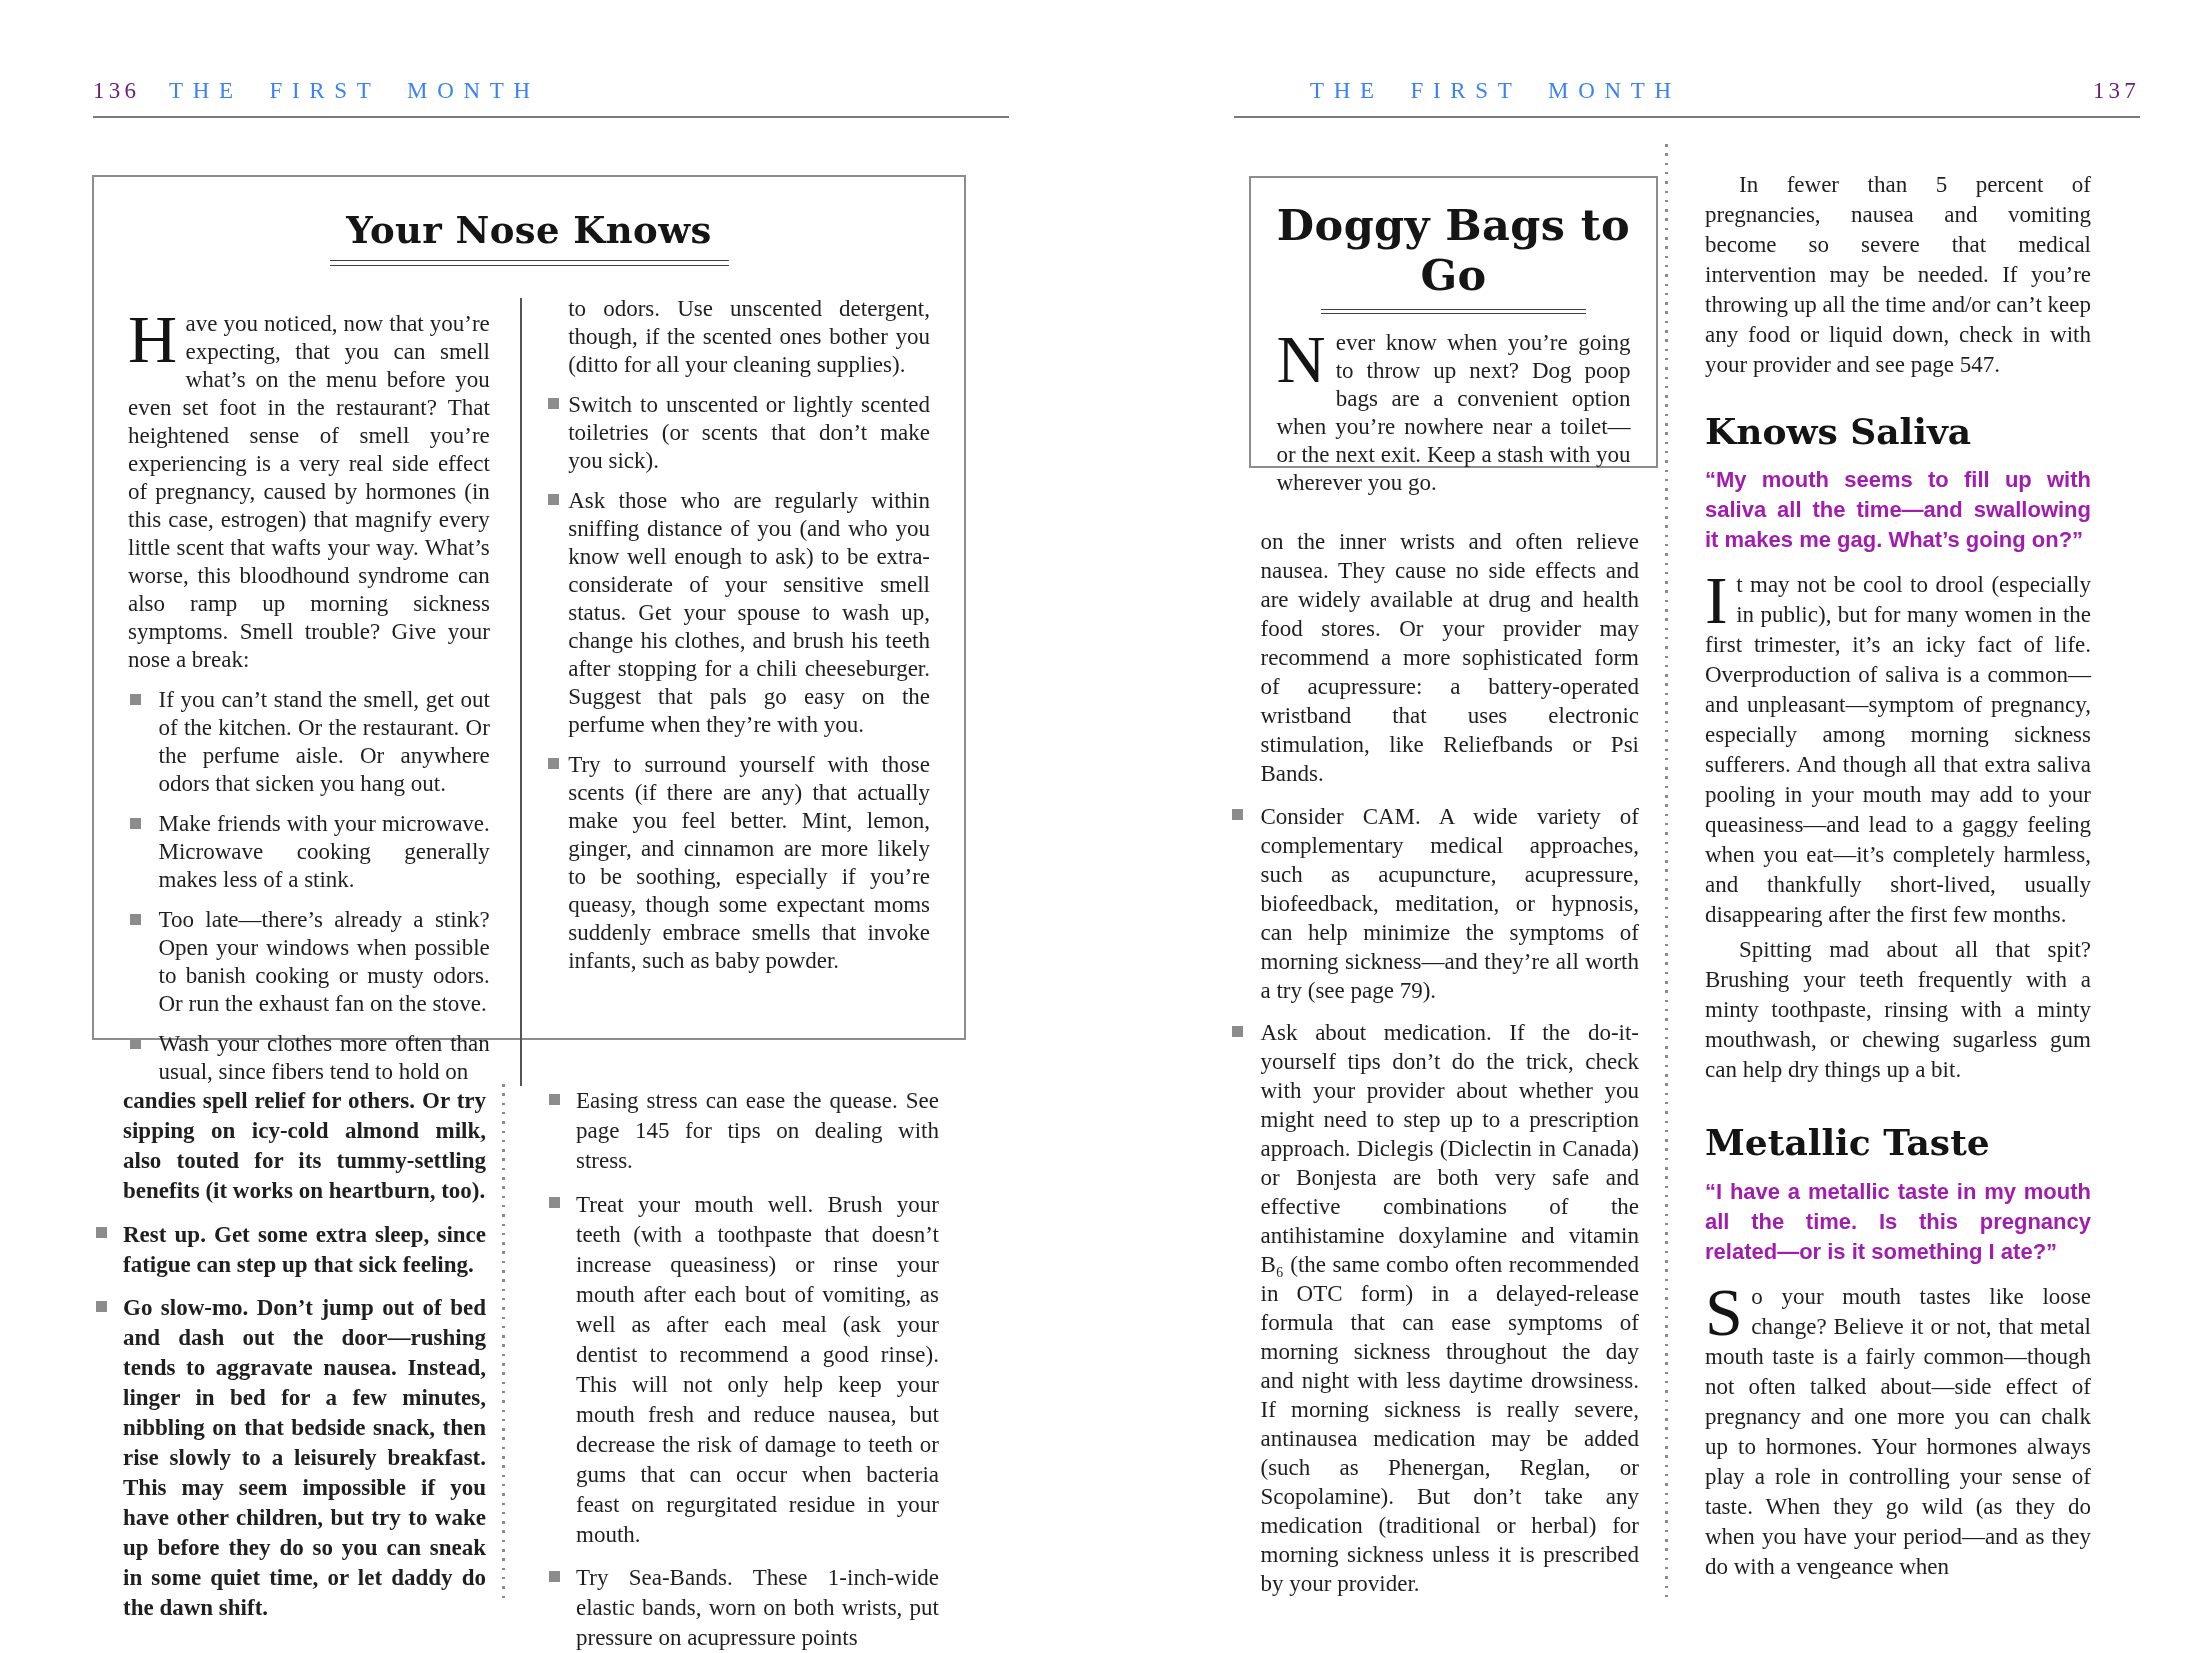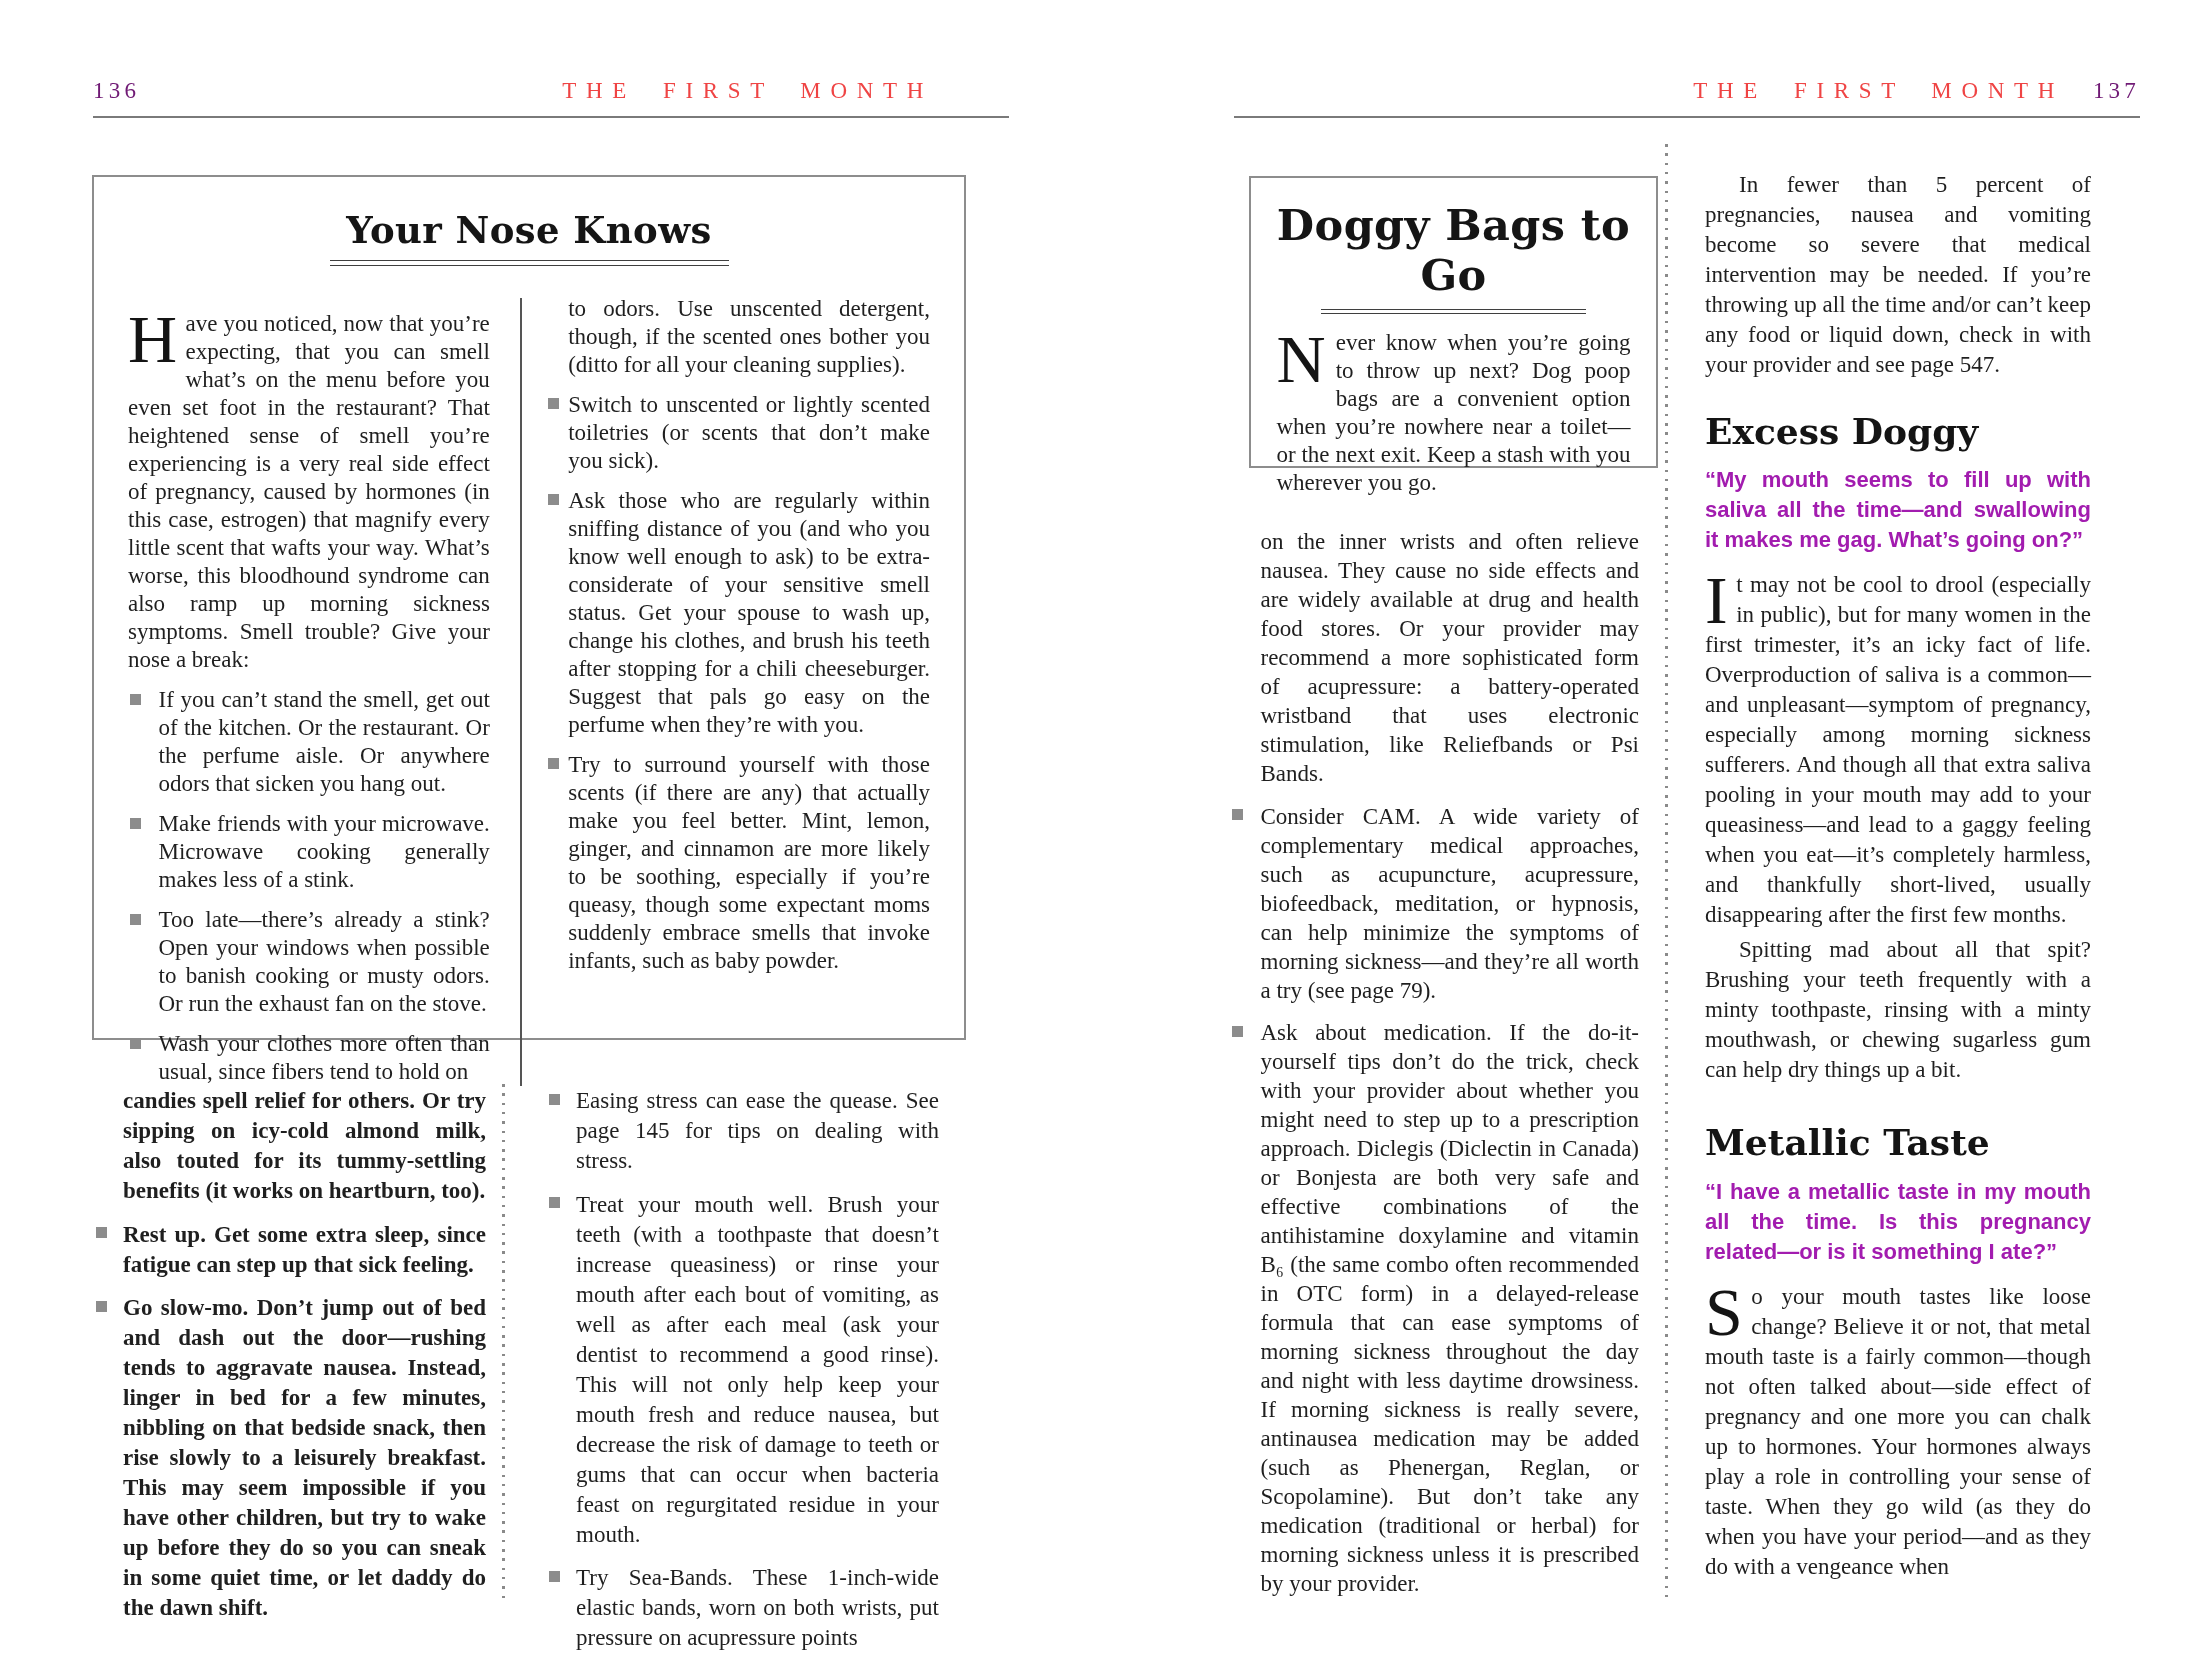--- a/index.html
+++ b/index.html
@@ -11,21 +11,21 @@
   
   .running-header {
     position:absolute; display:flex; align-items:baseline;
     border-bottom:2.5px solid #7a7a7a; padding-bottom:12px;
   }
   .hdr-left  { left:93px;  top:78px; width:916px; }
   .hdr-right { left:1234px; top:78px; width:906px; }
   .folio { font-size:23px; letter-spacing:4.2px; color:#701a75; width:76px; }
   .hdr-right .folio { text-align:right; }
   .running-head {
-    flex:1; text-align:right; font-size:23px; color:#ef4444;
+    flex:1; text-align:left; font-size:23px; color:#3b82f6;
     letter-spacing:0.42em; word-spacing:0.5em;
   }
   
   .feature-box {
     position:absolute; border:2.5px solid #8d8d8d; background:#fff;
     box-sizing:border-box;
   }
   .nose-box  { left:92px;  top:175px; width:874px; height:865px; padding:24px 34px 17px; }
   .doggy-box { left:1249px; top:176px; width:409px;  height:292px;  padding:22px 25.4px 8.5px; }
   .box-title {
@@ -164,21 +164,21 @@
       <li><span class="bullet"></span><span>Consider CAM. A wide variety of complementary medical approaches, such as acupuncture, acupressure, biofeedback, meditation, or hypnosis, can help minimize the symptoms of morning sickness—and they’re all worth a try (see page 79).</span></li>
       <li><span class="bullet"></span><span>Ask about medication. If the do-it-yourself tips don’t do the trick, check with your provider about whether you might need to step up to a prescription approach. Diclegis (Diclectin in Canada) or Bonjesta are both very safe and effective combinations of the antihistamine doxylamine and vitamin B₆ (the same combo often recommended in OTC form) in a delayed-release formula that can ease symptoms of morning sickness throughout the day and night with less daytime drowsiness. If morning sickness is really severe, antinausea medication may be added (such as Phenergan, Reglan, or Scopolamine). But don’t take any medication (traditional or herbal) for morning sickness unless it is prescribed by your provider.</span></li>
     </ul>
   </div>
 
   <div class="dotted-divider div-137"></div>
 
   <div class="p137-col2">
     <p class="first-indent">In fewer than 5 percent of pregnancies, nausea and vomiting become so severe that medical intervention may be needed. If you’re throwing up all the time and/or can’t keep any food or liquid down, check in with your provider and see page 547.</p>
 
-    <h3 class="section-heading">Excess Doggy</h3>
+    <h3 class="section-heading">Knows Saliva</h3>
     <p class="question-quote">“My mouth seems to fill up with saliva all the time—and swallowing it makes me gag. What’s going on?”</p>
     <p class="dc-para"><span class="dropcap">I</span><span>t may not be cool to drool (especially in public), but for many women in the first trimester, it’s an icky fact of life. Overproduction of saliva is a common—and unpleasant—symptom of pregnancy, especially among morning sickness sufferers. And though all that extra saliva pooling in your mouth may add to your queasiness—and lead to a gaggy feeling when you eat—it’s completely harmless, and thankfully short-lived, usually disappearing after the first few months.</span></p>
     <p class="first-indent after-dc">Spitting mad about all that spit? Brushing your teeth frequently with a minty toothpaste, rinsing with a minty mouthwash, or chewing sugarless gum can help dry things up a bit.</p>
 
     <h3 class="section-heading" style="margin-top:37px">Metallic Taste</h3>
     <p class="question-quote">“I have a metallic taste in my mouth all the time. Is this pregnancy related—or is it something I ate?”</p>
     <p class="dc-para"><span class="dropcap">S</span><span>o your mouth tastes like loose change? Believe it or not, that metal mouth taste is a fairly common—though not often talked about—side effect of pregnancy and one more you can chalk up to hormones. Your hormones always play a role in controlling your sense of taste. When they go wild (as they do when you have your period—and as they do with a vengeance when</span></p>
   </div>
 
 </div>

